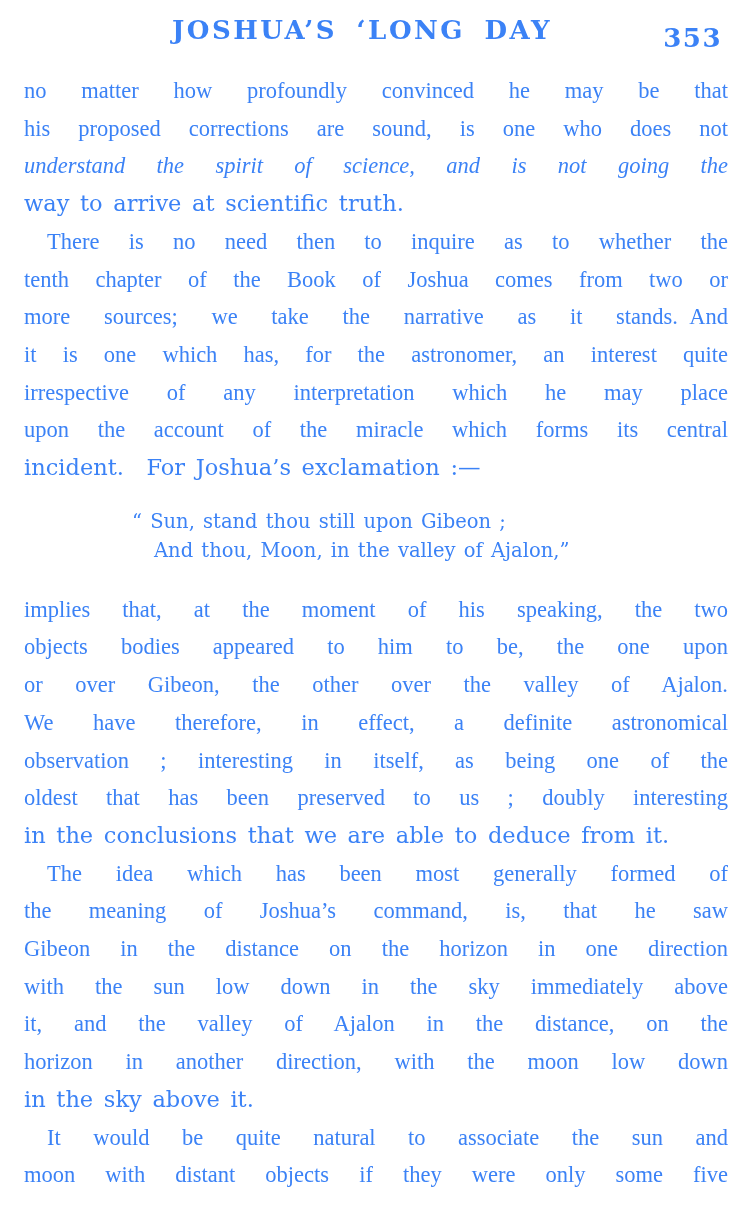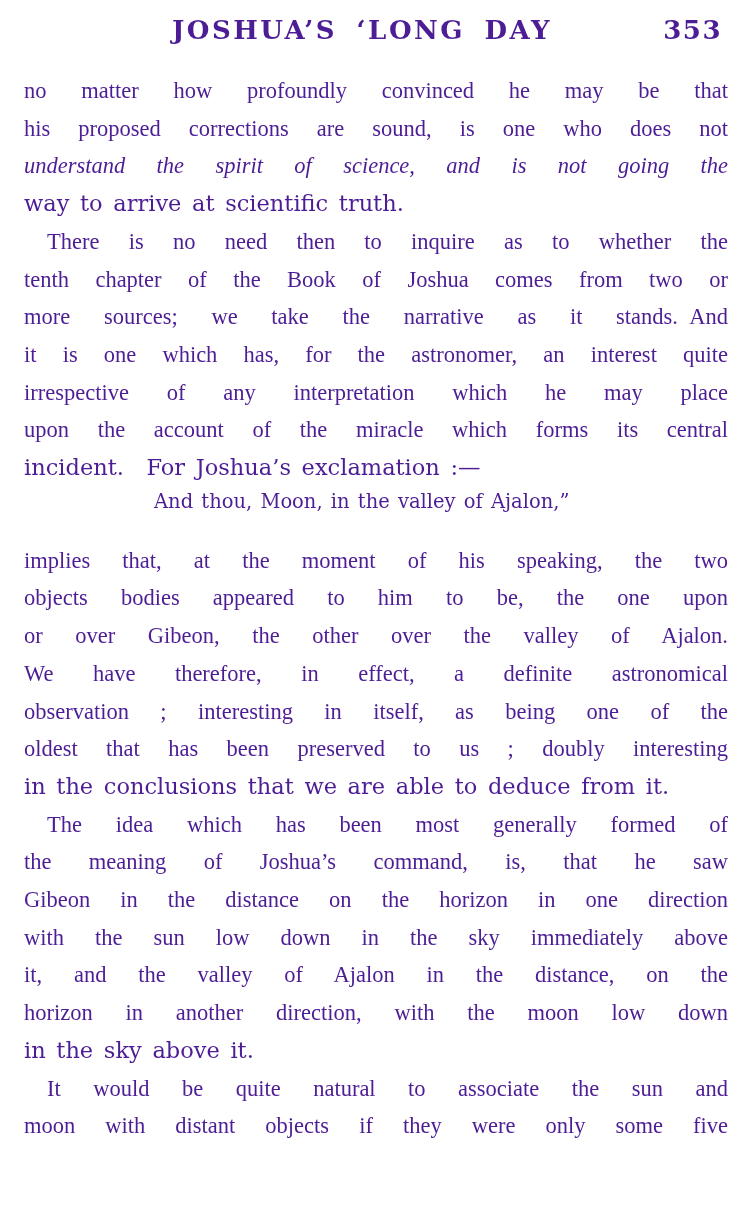--- a/index.html
+++ b/index.html
@@ -8,21 +8,21 @@
     background: #ffffff;
   }
   .page {
     position: relative;
     width: 752px;
     height: 1221px;
     box-sizing: border-box;
     padding: 12px 24px 0 24px;
     background: #ffffff;
     font-family: "DejaVu Serif", "Liberation Serif", serif;
-    color: #4c1d95;
+    color: #3b82f6;
     overflow: hidden;
   }
   .running-head {
     position: relative;
     height: 36px;
     line-height: 36px;
     text-align: center;
     font-weight: bold;
     font-size: 26px;
     margin-bottom: 24px;
@@ -30,21 +30,21 @@
   .head-title {
     position: relative;
     left: -14px;
     letter-spacing: 2.5px;
     word-spacing: 8px;
     white-space: nowrap;
   }
   .page-number {
     position: absolute;
     right: 6px;
-    top: 0;
+    top: 8px;
     letter-spacing: 1.5px;
   }
   .body-text {
     font-size: 22.5px;
   }
   .line {
     line-height: 37.7px;
     word-spacing: 3.5px;
     text-align: left;
   }
@@ -88,20 +88,21 @@
       <div class="line justify">his proposed corrections are sound, is one who does not</div>
       <div class="line italic justify">understand the spirit of science, and is not going the</div>
       <div class="line">way to arrive at scientific truth.</div>
       <div class="line indent justify">There is no need then to inquire as to whether the</div>
       <div class="line justify">tenth chapter of the Book of Joshua comes from two or</div>
       <div class="line justify">more sources; we take the narrative as it stands. And</div>
       <div class="line justify">it is one which has, for the astronomer, an interest quite</div>
       <div class="line justify">irrespective of any interpretation which he may place</div>
       <div class="line justify">upon the account of the miracle which forms its central</div>
       <div class="line">incident. For Joshua’s exclamation :—</div>
+      <div class="line quote q1">“ Sun, stand thou still upon Gibeon ;</div>
       <div class="line quote q2">And thou, Moon, in the valley of Ajalon,”</div>
       <div class="line justify">implies that, at the moment of his speaking, the two</div>
       <div class="line justify">objects bodies appeared to him to be, the one upon</div>
       <div class="line justify">or over Gibeon, the other over the valley of Ajalon.</div>
       <div class="line justify">We have therefore, in effect, a definite astronomical</div>
       <div class="line justify">observation ; interesting in itself, as being one of the</div>
       <div class="line justify">oldest that has been preserved to us ; doubly interesting</div>
       <div class="line">in the conclusions that we are able to deduce from it.</div>
       <div class="line indent justify">The idea which has been most generally formed of</div>
       <div class="line justify">the meaning of Joshua’s command, is, that he saw</div>

